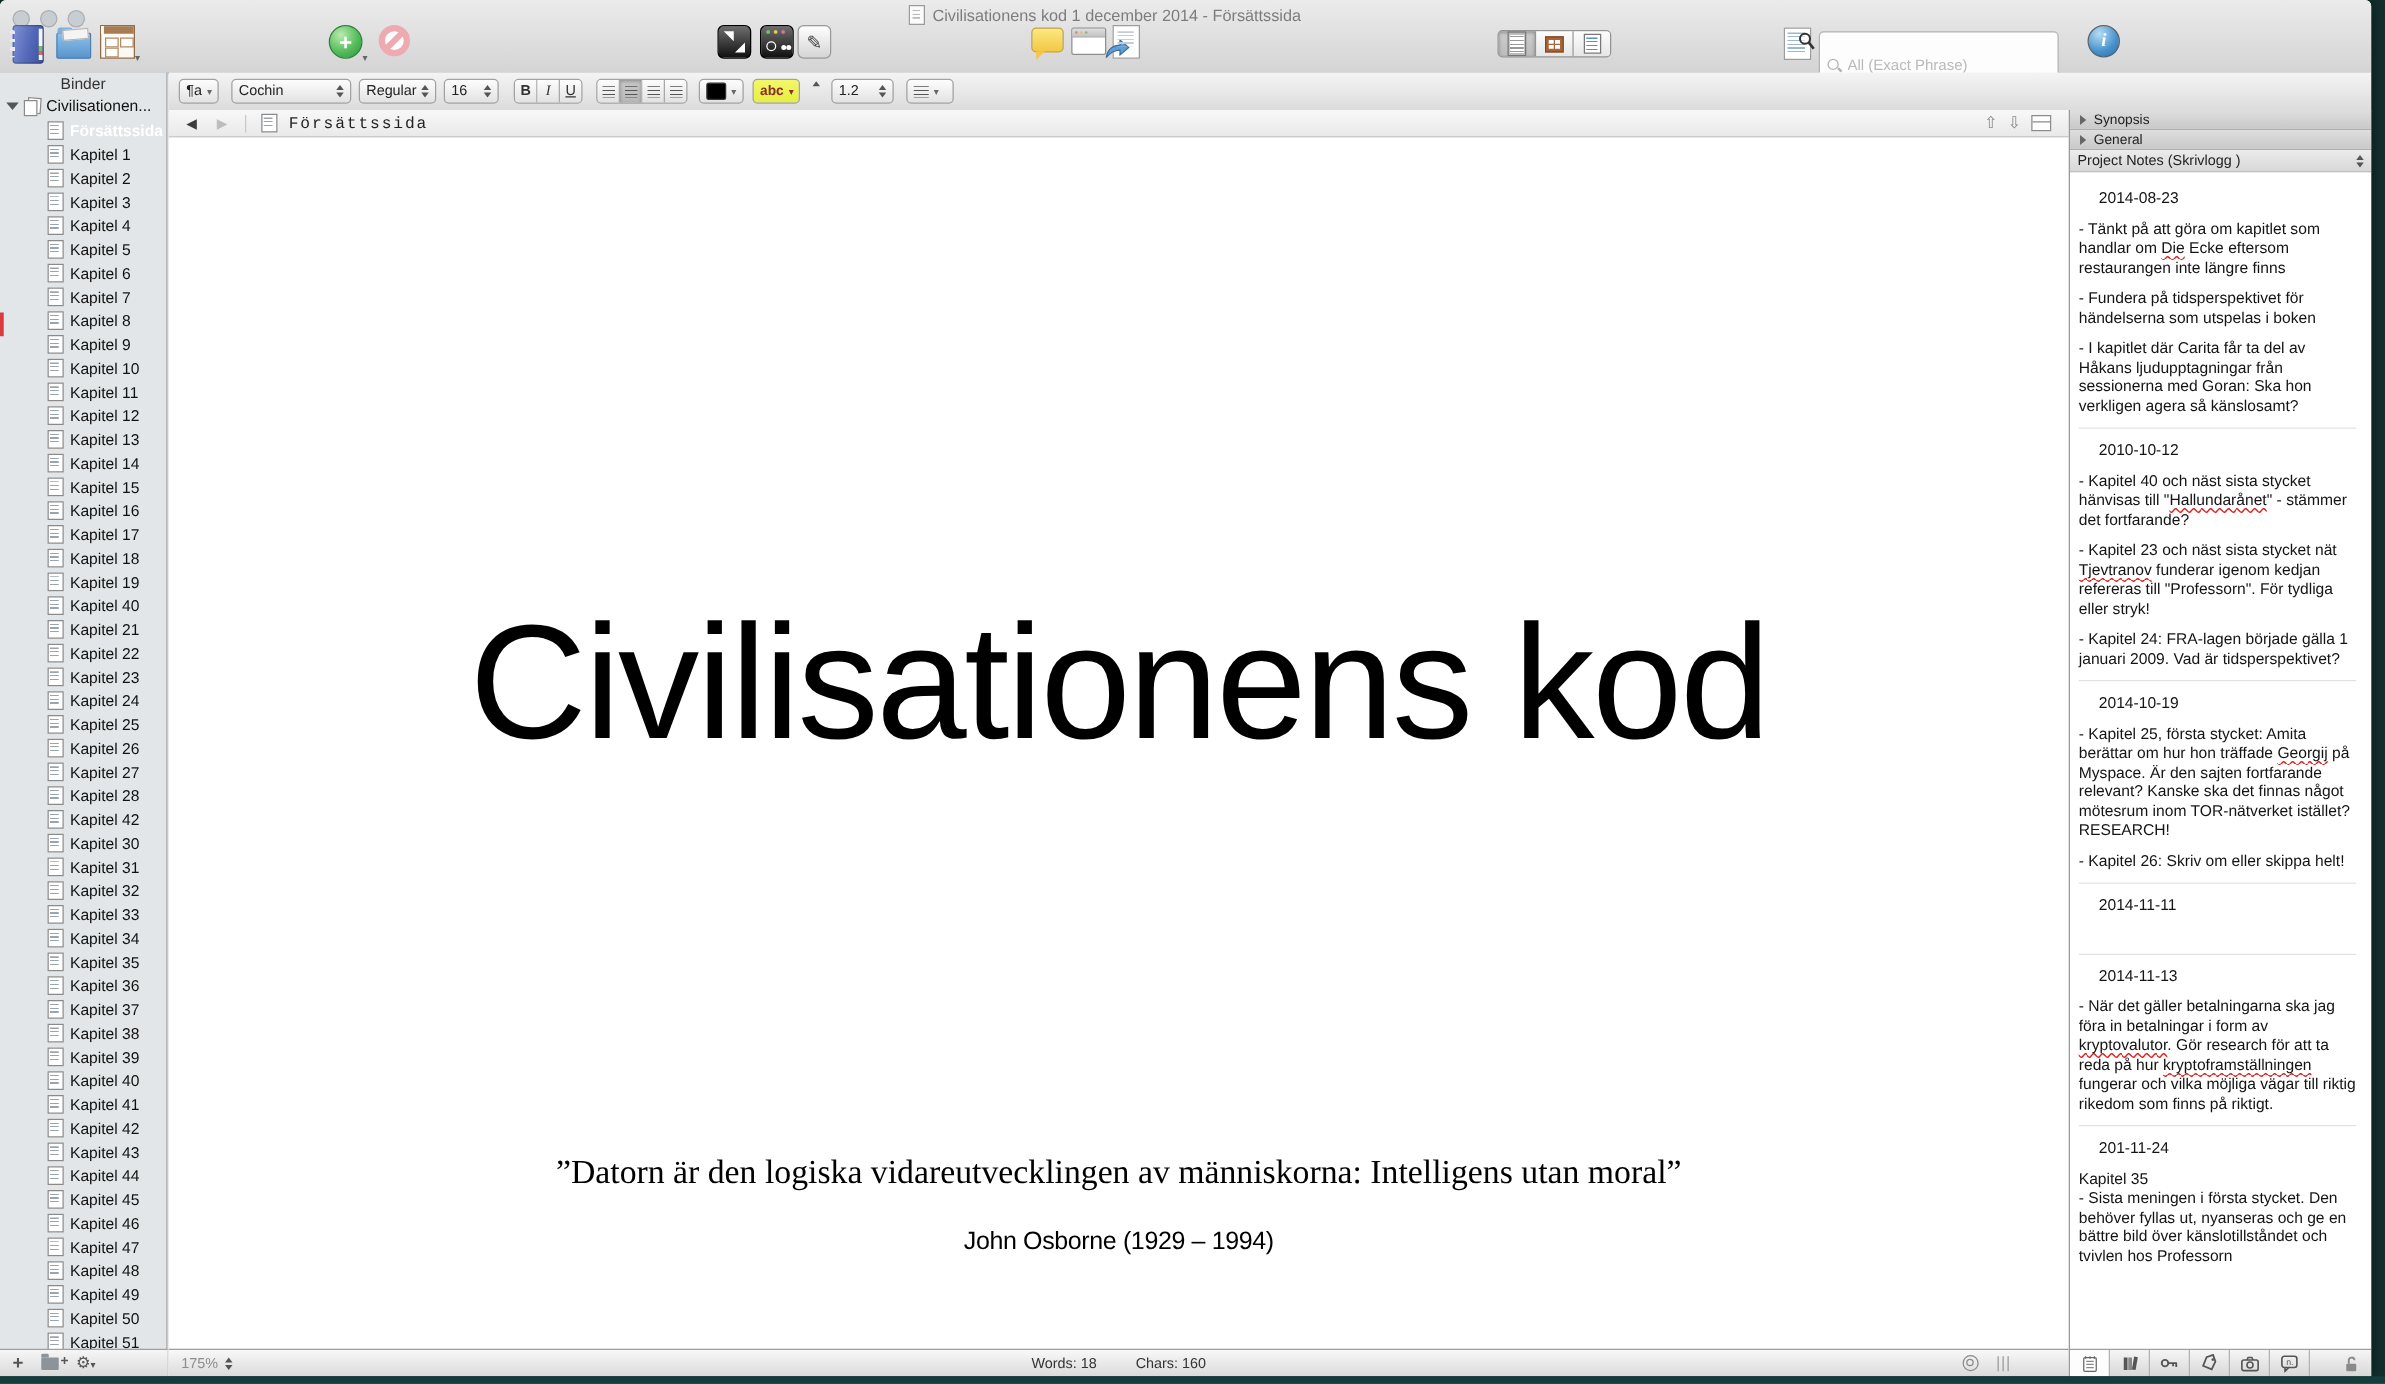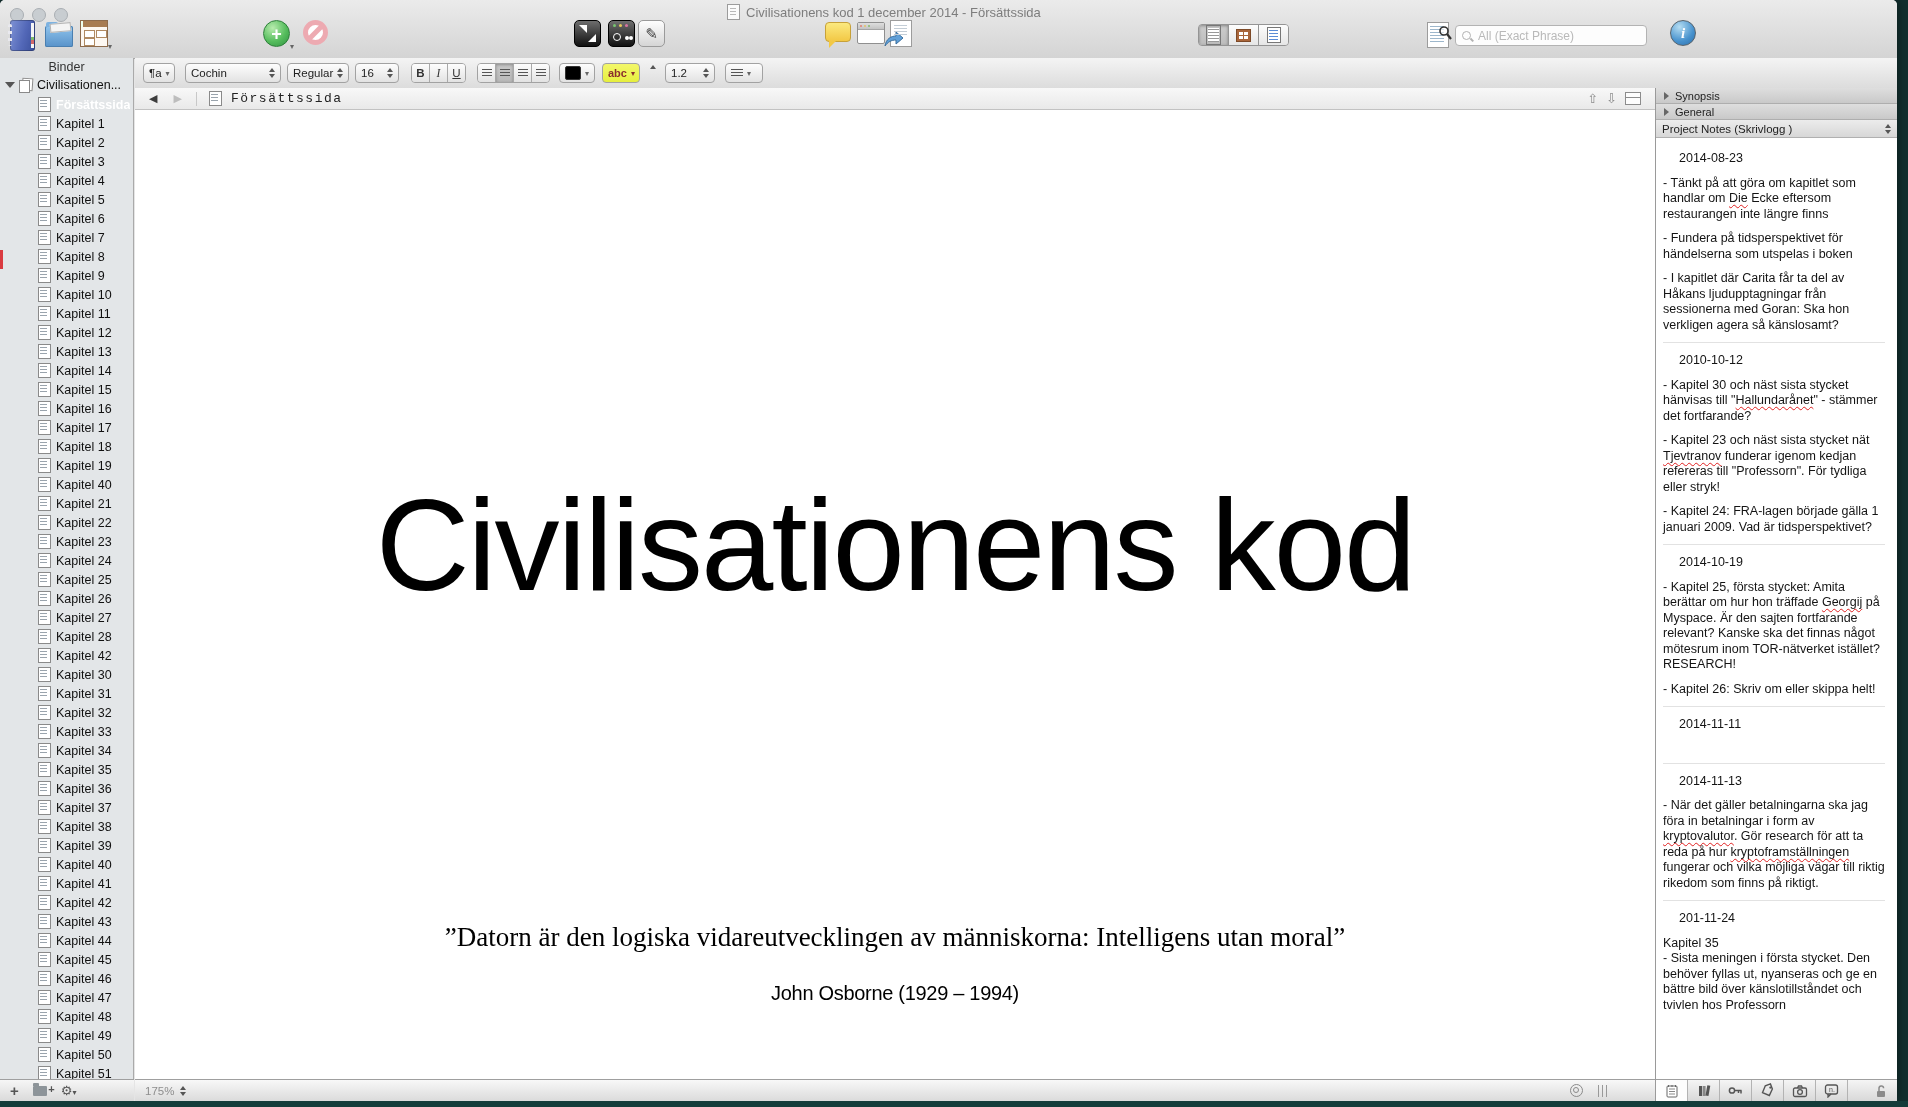--- a/index.html
+++ b/index.html
@@ -93,21 +93,21 @@
   .mini-cork::after{content:"";position:absolute;left:2px;top:2px;width:4px;height:3px;background:#fff;box-shadow:5px 0 0 #fff,0 4px 0 #fff,5px 4px 0 #fff}
   .mini-outline{width:12px;height:14px;background:#fff;border:1px solid #777;position:relative}
   .mini-outline::after{content:"";position:absolute;left:1px;top:2px;width:9px;height:10px;
        background:repeating-linear-gradient(#5b8dd6 0 1px,transparent 1px 3px)}
   
   .ic-searchdoc{left:1427px;top:22px;width:20px;height:24px;background:#fff;border:1px solid #9c9c9c}
   .ic-searchdoc::before{content:"";position:absolute;left:2px;top:3px;width:14px;height:17px;
        background:repeating-linear-gradient(#9db7cc 0 1px,transparent 1px 3px)}
   .ic-searchdoc svg{position:absolute;right:-4px;top:2px}
   .search-field{position:absolute;left:1455px;top:25px;width:178px;height:19px;border:1px solid #b3b3b3;
-       border-radius:4px;background:#fdfdfd;display:flex;align-items:center;padding:0 6px;gap:5px}
+       border-radius:4px;background:#fdfdfd;display:flex;align-items:center;padding:16px 6px;gap:5px}
   .mag{width:7px;height:7px;border:1.5px solid #b2b2b2;border-radius:50%;position:relative;flex:none}
   .mag::after{content:"";position:absolute;width:4px;height:1.5px;background:#b2b2b2;transform:rotate(45deg);right:-4px;bottom:-1px}
   .search-field input{border:none;outline:none;background:transparent;font-size:12px;color:#555;width:100%;
        font-family:"Liberation Sans",sans-serif}
   .search-field input::placeholder{color:#b9b9b9}
   .ic-info{left:1670px;width:24px;height:24px;border-radius:50%;
        background:radial-gradient(circle at 35% 25%,#b5ddf2,#4691cd 60%,#2d6ea9);
        border:1px solid #57636c;color:#fff;display:flex;align-items:center;justify-content:center;
        font-family:"Liberation Serif",serif;font-style:italic;font-weight:bold;font-size:15px}
 
@@ -580,20 +580,24 @@
     <div class="page-quote">”Datorn är den logiska vidareutvecklingen av människorna: Intelligens utan moral”</div>
     <div class="page-attrib">John Osborne (1929 – 1994)</div>
   </section>
 
   <div class="editor-footer">
     <span class="ef-zoom">175%</span>
     <span class="stepper" style="margin-left:6px">
         <i class="up"></i>
         <i class="dn"></i>
       </span>
+    <span class="ef-center">
+      <span>Words: 18</span>
+      <span>Chars: 160</span>
+    </span>
     <span class="target"></span>
     <span class="grip"></span>
   </div>
 
   <aside class="inspector">
     <div class="insp-h">
       <span class="tri-right"></span>
       <span>Synopsis</span>
     </div>
     <div class="insp-h">
@@ -609,21 +613,21 @@
     </div>
     <div class="notes-body" id="notes-body">
         <div class="note-group">
           <div class="note-date">2014-08-23</div>
           <p class="note-p"><span>- Tänkt på att göra om kapitlet som handlar om </span><span class="misspell">Die</span><span> Ecke eftersom restaurangen inte längre finns</span></p>
           <p class="note-p"><span>- Fundera på tidsperspektivet för händelserna som utspelas i boken</span></p>
           <p class="note-p"><span>- I kapitlet där Carita får ta del av Håkans ljudupptagningar från sessionerna med Goran: Ska hon verkligen agera så känslosamt?</span></p>
         </div>
         <div class="note-group">
           <div class="note-date">2010-10-12</div>
-          <p class="note-p"><span>- Kapitel 30 och näst sista stycket hänvisas till "</span><span class="misspell">Hallundarånet</span><span>" - stämmer det fortfarande?</span></p>
+          <p class="note-p"><span>- Kapitel 40 och näst sista stycket hänvisas till "</span><span class="misspell">Hallundarånet</span><span>" - stämmer det fortfarande?</span></p>
           <p class="note-p"><span>- Kapitel 23 och näst sista stycket nät </span><span class="misspell">Tjevtranov</span><span> funderar igenom kedjan refereras till "Professorn". För tydliga eller stryk!</span></p>
           <p class="note-p"><span>- Kapitel 24: FRA-lagen började gälla 1 januari 2009. Vad är tidsperspektivet?</span></p>
         </div>
         <div class="note-group">
           <div class="note-date">2014-10-19</div>
           <p class="note-p"><span>- Kapitel 25, första stycket: Amita berättar om hur hon träffade </span><span class="misspell">Georgij</span><span> på Myspace. Är den sajten fortfarande relevant? Kanske ska det finnas något mötesrum inom TOR-nätverket istället? RESEARCH!</span></p>
           <p class="note-p"><span>- Kapitel 26: Skriv om eller skippa helt!</span></p>
         </div>
         <div class="note-group">
           <div class="note-date">2014-11-11</div>

